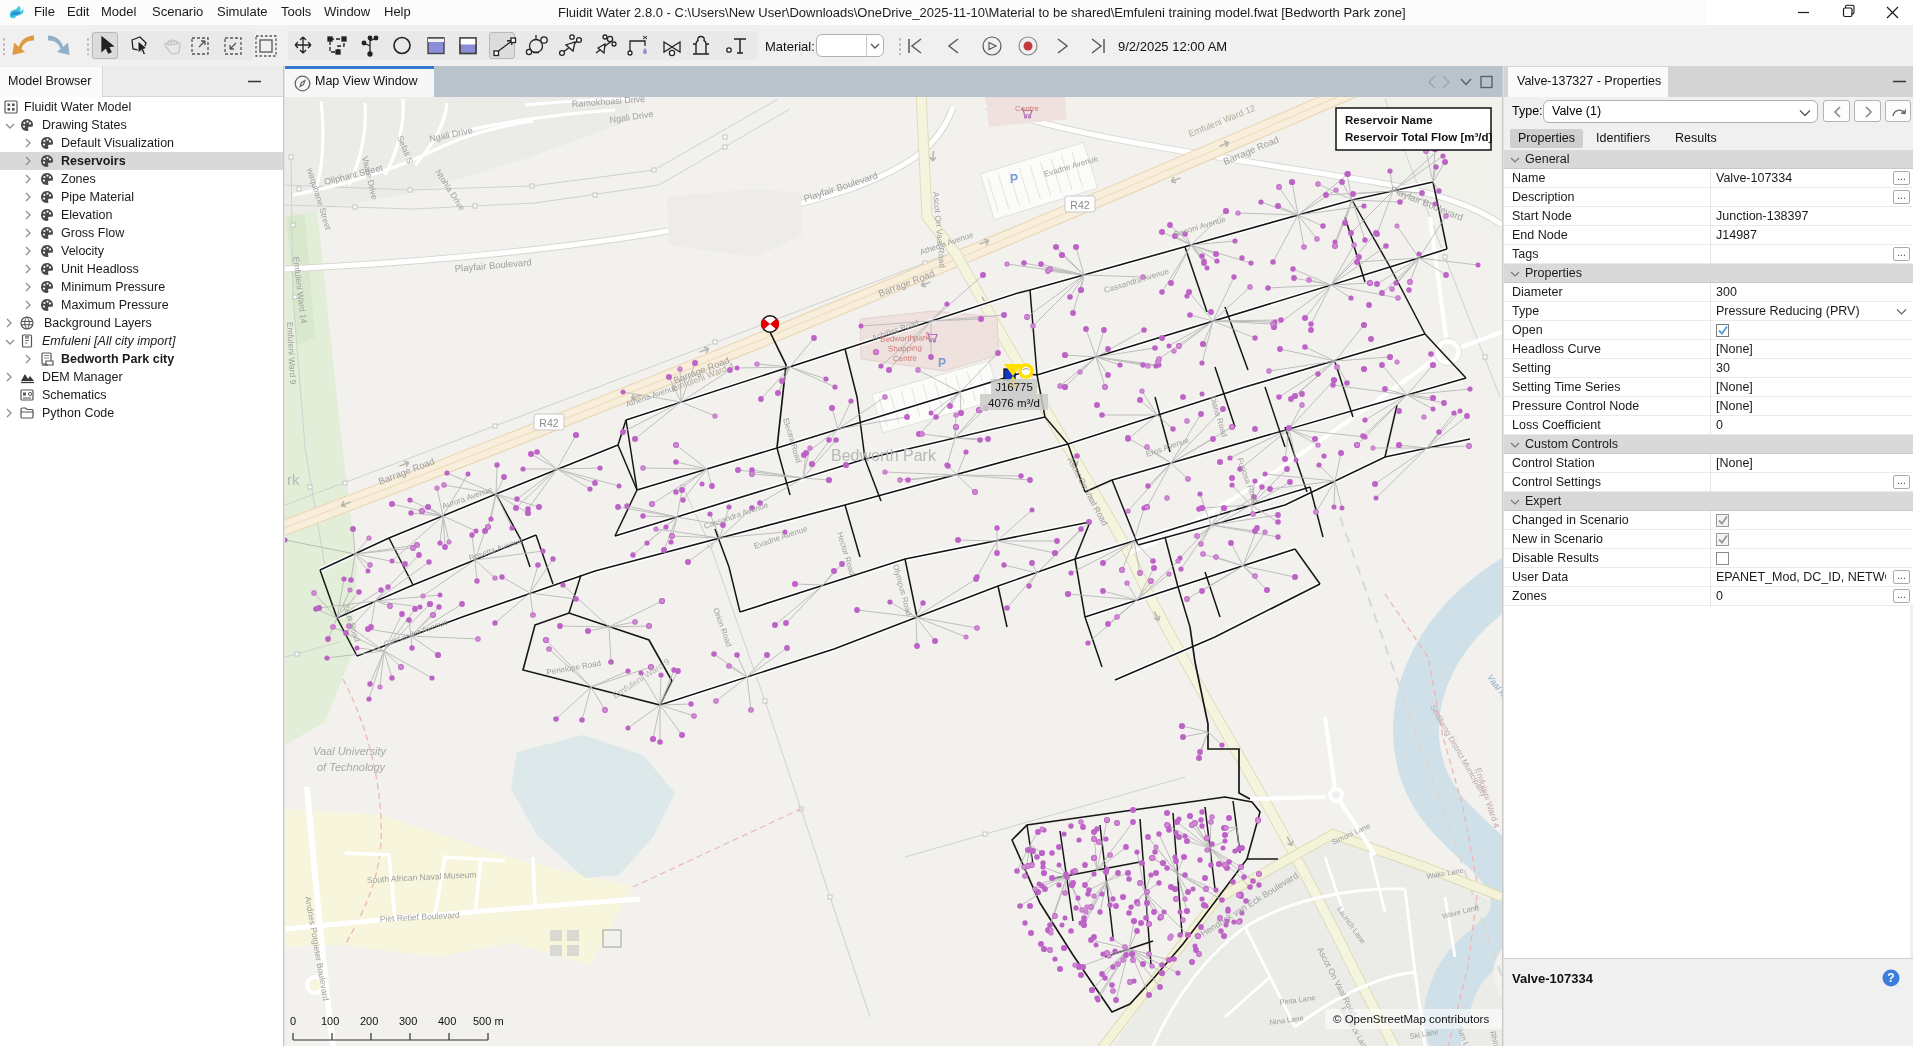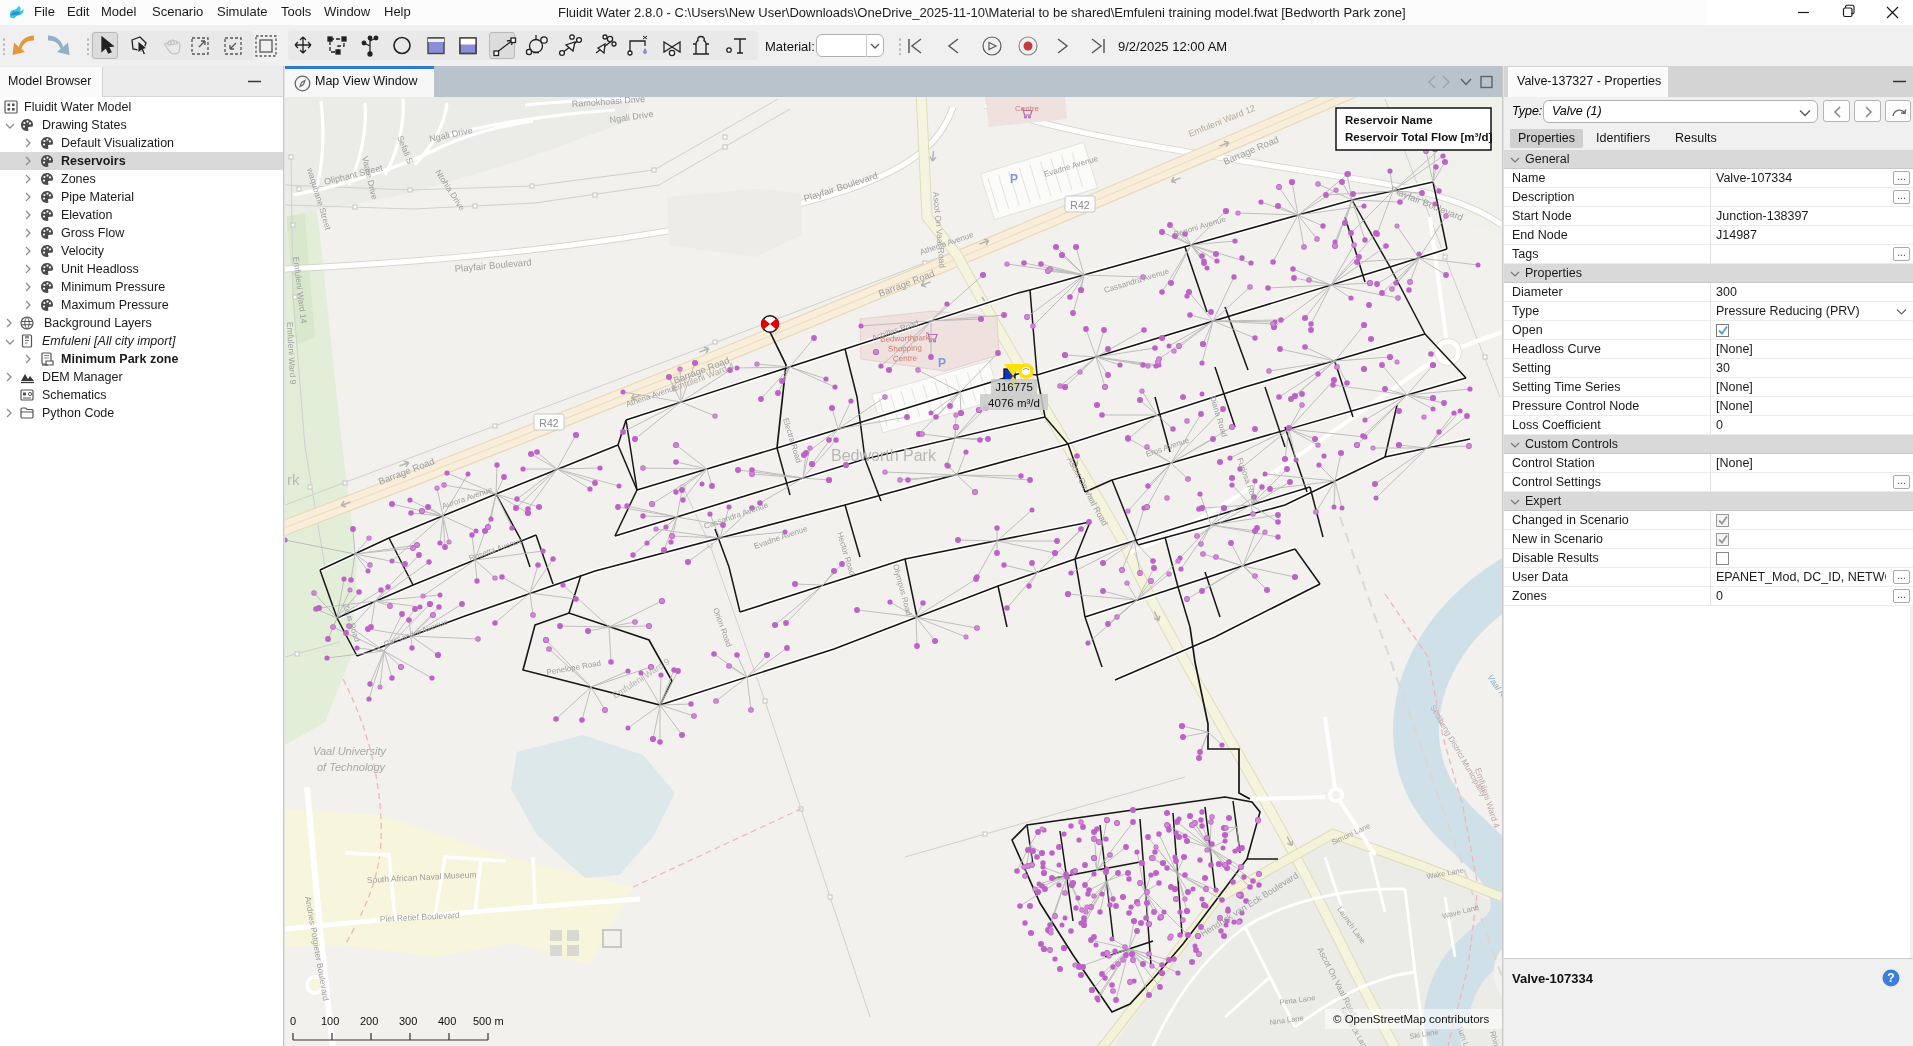--- a/index.html
+++ b/index.html
@@ -28,21 +28,21 @@
 #mstrip{position:absolute;left:0;top:0;width:1217px;height:31px;background:#b8c3cb;}
 #mtab{position:absolute;left:0;top:0;width:149px;height:31px;background:#f7f7f7;border-top:3px solid #2e7bd0;}
 #mtab span{position:absolute;left:30px;top:5px;font-size:12.5px;color:#111;}
 #mapdiv{position:absolute;left:0;top:31px;width:1217px;height:949px;background:#f2f1ed;}
 #vdiv1{left:283px;top:66px;width:2px;height:980px;background:#e2e2e2;border-left:1px solid #c9c9c9;}
 #vdiv2{left:1502px;top:66px;width:2px;height:980px;background:#e2e2e2;border-left:1px solid #c9c9c9;}
 #rpanel{left:1504px;top:66px;width:409px;height:980px;background:#f0f0f0;font-size:12.5px;}
 #rstrip{position:absolute;left:0;top:0;width:409px;height:31px;background:#d4d4d4;}
 #rtab{position:absolute;left:4px;top:1px;width:160px;height:30px;background:#fafafa;}
 #rtab span{position:absolute;left:9px;top:7px;font-size:12.5px;color:#111;}
-#typerow{position:absolute;left:0;top:31px;width:409px;height:30px;background:#f0f0f0;font-style:italic;}
+#typerow{position:absolute;left:0;top:31px;width:409px;height:30px;background:#f0f0f0;}
 .combo{position:absolute;background:#fff;border:1px solid #b0b0b0;border-radius:6px;}
 .navbtn{position:absolute;background:#fdfdfd;border:1px solid #b4b4b4;border-radius:3px;width:27px;height:22px;color:#777;text-align:center;font-size:13px;line-height:20px;}
 #ptabs{position:absolute;left:0;top:61px;width:409px;height:23px;background:#f0f0f0;}
 .ptab{position:absolute;top:2px;height:19px;line-height:19px;padding:0 8px;color:#111;}
 .ptabsel{background:#cfcfcf;border-radius:2px;}
 #grid{position:absolute;left:0;top:84px;width:333px;background:#fff;}
 .grow{position:absolute;left:0;width:409px;height:19px;border-bottom:1px solid #ebebeb;background:#fff;}
 .ghead{position:absolute;left:0;width:409px;height:19px;background:#d9d9d9;border-bottom:1px solid #c9c9c9;}
 .glabel{position:absolute;left:8px;top:2px;color:#1a1a1a;}
 .gval{position:absolute;left:212px;top:2px;color:#1a1a1a;width:170px;overflow:hidden;white-space:nowrap;}
@@ -388,21 +388,21 @@
       <div class="trow" style="top:252px">
         <svg class="chev" style="left:24px;top:4px" width="8" height="10">
           <path d="M2 1 L6 5 L2 9" stroke="#8d8d8d" fill="none" stroke-width="1.3"></path>
         </svg>
         <svg class="ticon" style="left:40px" width="15" height="14" viewBox="0 0 15 14">
           <rect x="2" y="1" width="9" height="11" rx="1" fill="#fff" stroke="#555" stroke-width="1.2"></rect>
           <path d="M4 3.5 h5 M4 6 h5" stroke="#888" stroke-width="1"></path>
           <path d="M6 9 L13 9 L13 13 L6 13 Z" fill="#fff" stroke="#555" stroke-width="1.2"></path>
           <path d="M2 13 h6" stroke="#555" stroke-width="1.2"></path>
         </svg>
-        <span class="b" style="position:absolute;left:61px">Minimum Park zone</span>
+        <span class="b" style="position:absolute;left:61px">Bedworth Park city</span>
       </div>
       <div class="trow" style="top:270px">
         <svg class="chev" style="left:5px;top:4px" width="8" height="10">
           <path d="M2 1 L6 5 L2 9" stroke="#8d8d8d" fill="none" stroke-width="1.3"></path>
         </svg>
         <svg class="ticon" style="left:20px" width="15" height="14" viewBox="0 0 15 14">
           <path d="M1 11 L5 4 L8 9 L10 6 L14 11 Z" fill="#3a3a3a"></path>
           <path d="M1 12.5 h13" stroke="#3a3a3a" stroke-width="1.3"></path>
         </svg>
         <span class="" style="position:absolute;left:42px">DEM Manager</span>

